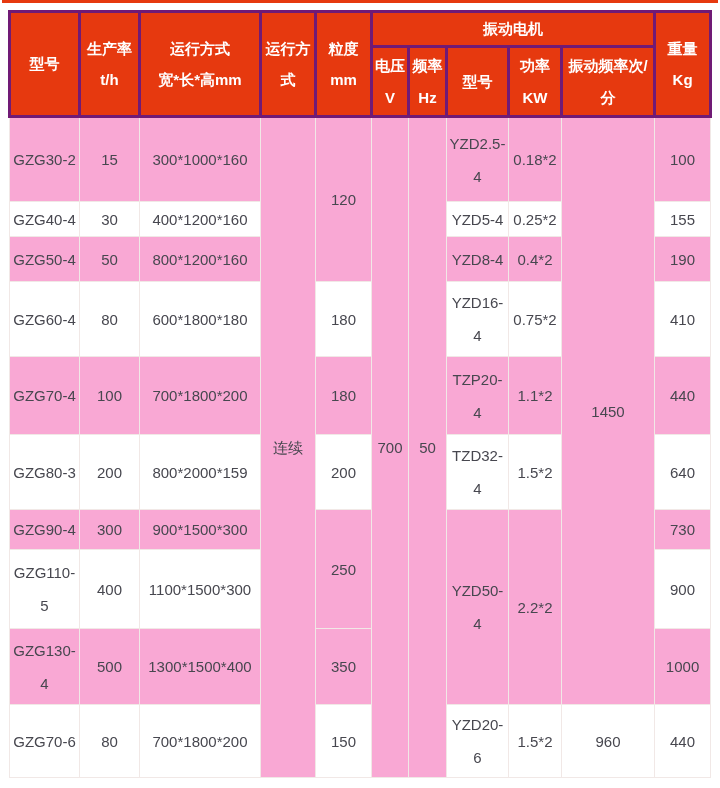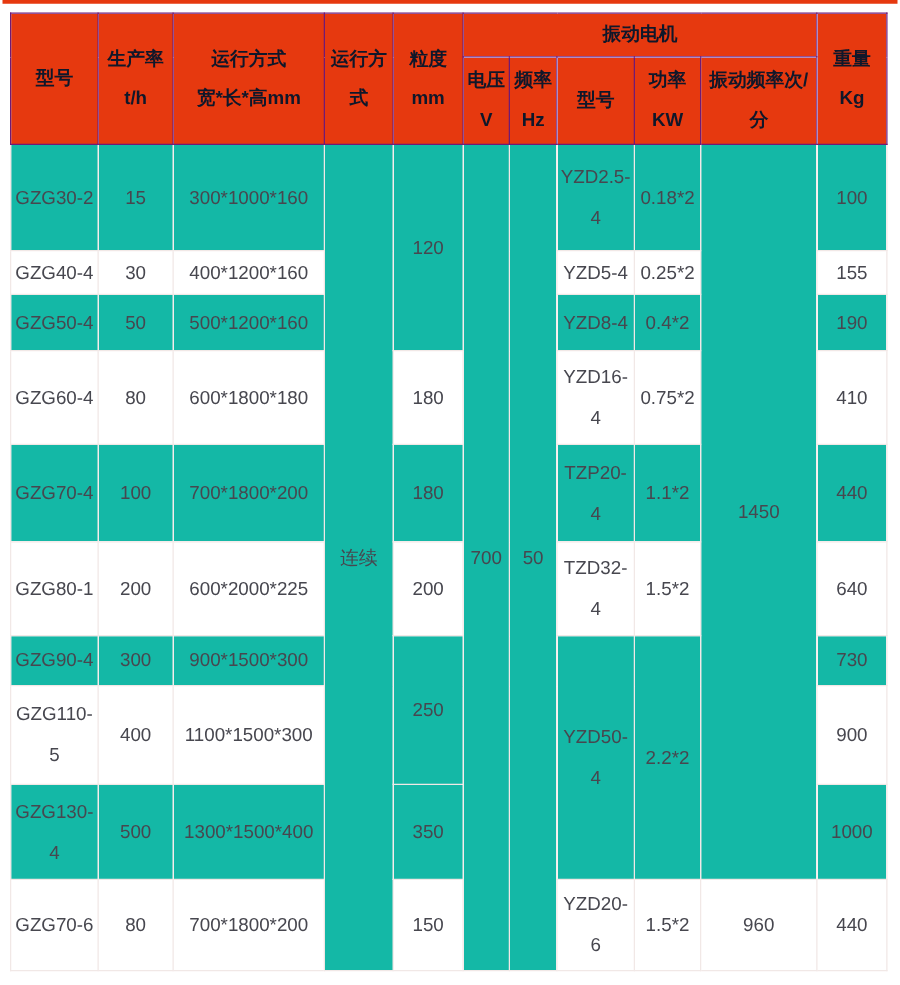--- a/index.html
+++ b/index.html
@@ -37,34 +37,34 @@
 
   th, td {
     text-align: center;
     vertical-align: middle;
     padding: 0 2px;
     overflow: hidden;
     word-wrap: break-word;
   }
   thead th {
     background: #e6390f;
-    color: #0f172a;
+    color: #ffffff;
     font-size: 15px;
     font-weight: 700;
     line-height: 2.1;
-    border: 1px solid #701a75;
+    border: 3px solid #701a75;
   }
   tbody td {
     color: #47474f;
     font-size: 15px;
     font-weight: 400;
     line-height: 2.2;
     border: 1px solid #f1e8e6;
   }
-  tr.row-pink td { background: #14b8a6; }
+  tr.row-pink td { background: #f9a8d4; }
   tr.row-white td { background: #ffffff; margin-left: 47px; }
   .ln { display: block; }
   
   tr.h1 { height: 35px; }
   tr.h2 { height: 70px; }
   tr.r1 { height: 85px; }
   tr.r2 { height: 35px; }
   tr.r3 { height: 45px; }
   tr.r4 { height: 75px; }
   tr.r5 { height: 78px; }
@@ -153,21 +153,21 @@
         <td>GZG40-4</td>
         <td>30</td>
         <td>400*1200*160</td>
         <td>YZD5-4</td>
         <td>0.25*2</td>
         <td>155</td>
       </tr>
       <tr class="r3 row-pink">
         <td>GZG50-4</td>
         <td>50</td>
-        <td>500*1200*160</td>
+        <td>800*1200*160</td>
         <td>YZD8-4</td>
         <td>0.4*2</td>
         <td>190</td>
       </tr>
       <tr class="r4 row-white">
         <td>GZG60-4</td>
         <td>80</td>
         <td>600*1800*180</td>
         <td>180</td>
         <td>YZD16-4</td>
@@ -177,23 +177,23 @@
       <tr class="r5 row-pink">
         <td>GZG70-4</td>
         <td>100</td>
         <td>700*1800*200</td>
         <td>180</td>
         <td>TZP20-4</td>
         <td>1.1*2</td>
         <td>440</td>
       </tr>
       <tr class="r6 row-white">
-        <td>GZG80-1</td>
+        <td>GZG80-3</td>
         <td>200</td>
-        <td>600*2000*225</td>
+        <td>800*2000*159</td>
         <td>200</td>
         <td>TZD32-4</td>
         <td>1.5*2</td>
         <td>640</td>
       </tr>
       <tr class="r7 row-pink">
         <td>GZG90-4</td>
         <td>300</td>
         <td>900*1500*300</td>
         <td rowspan="2">250</td>

